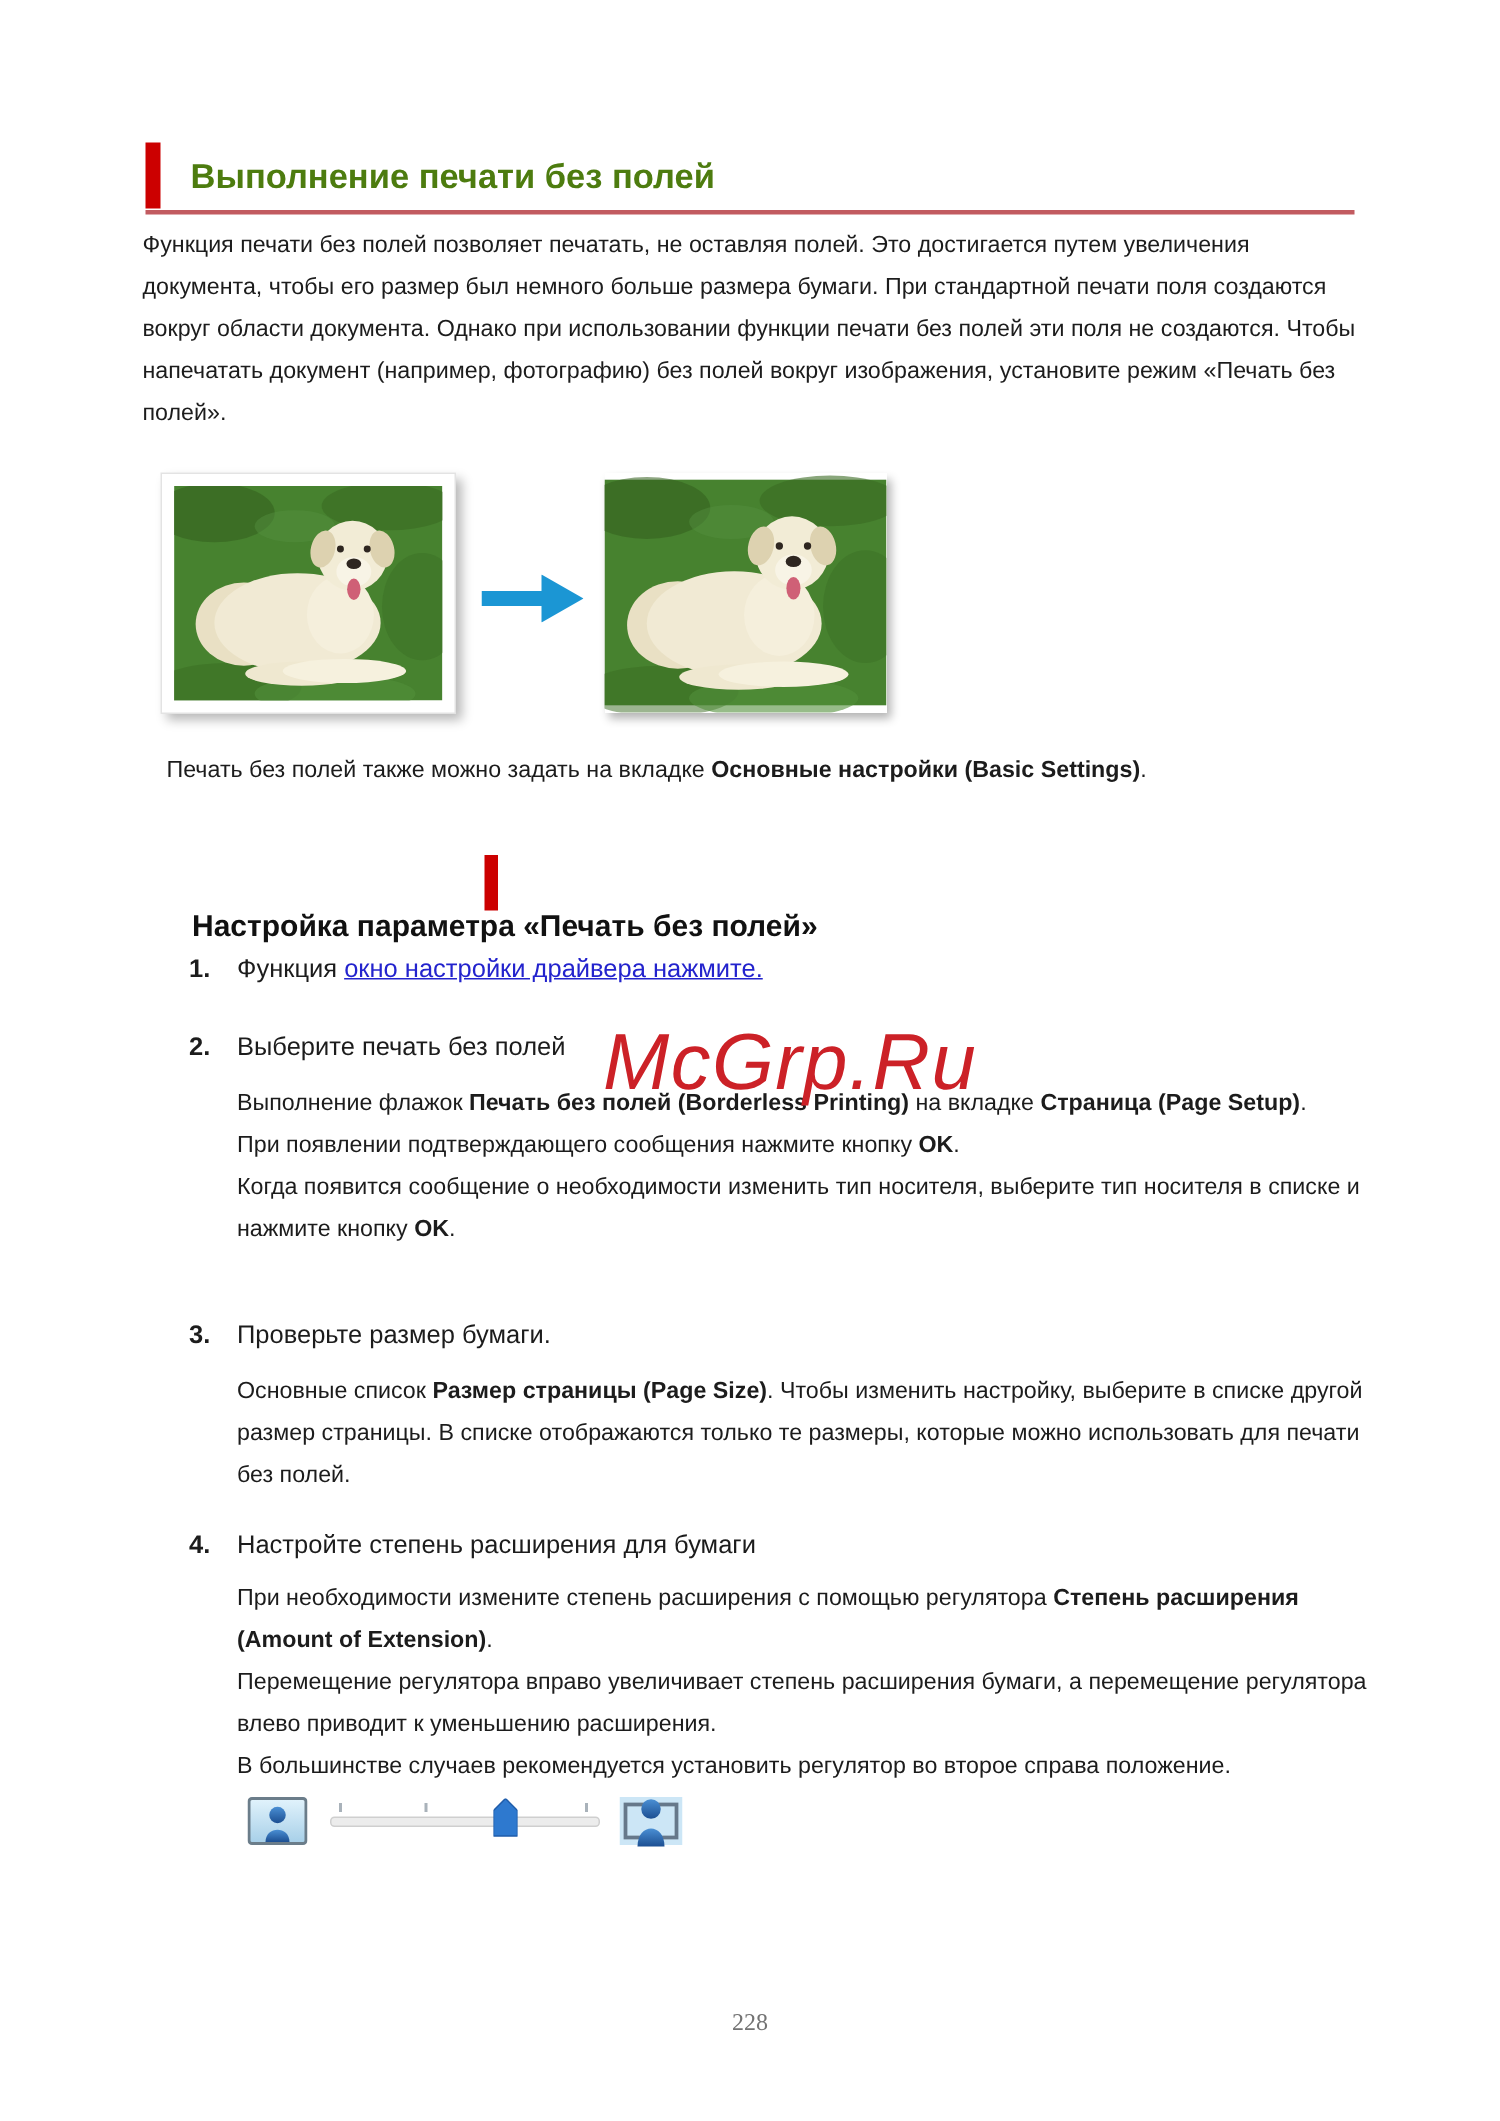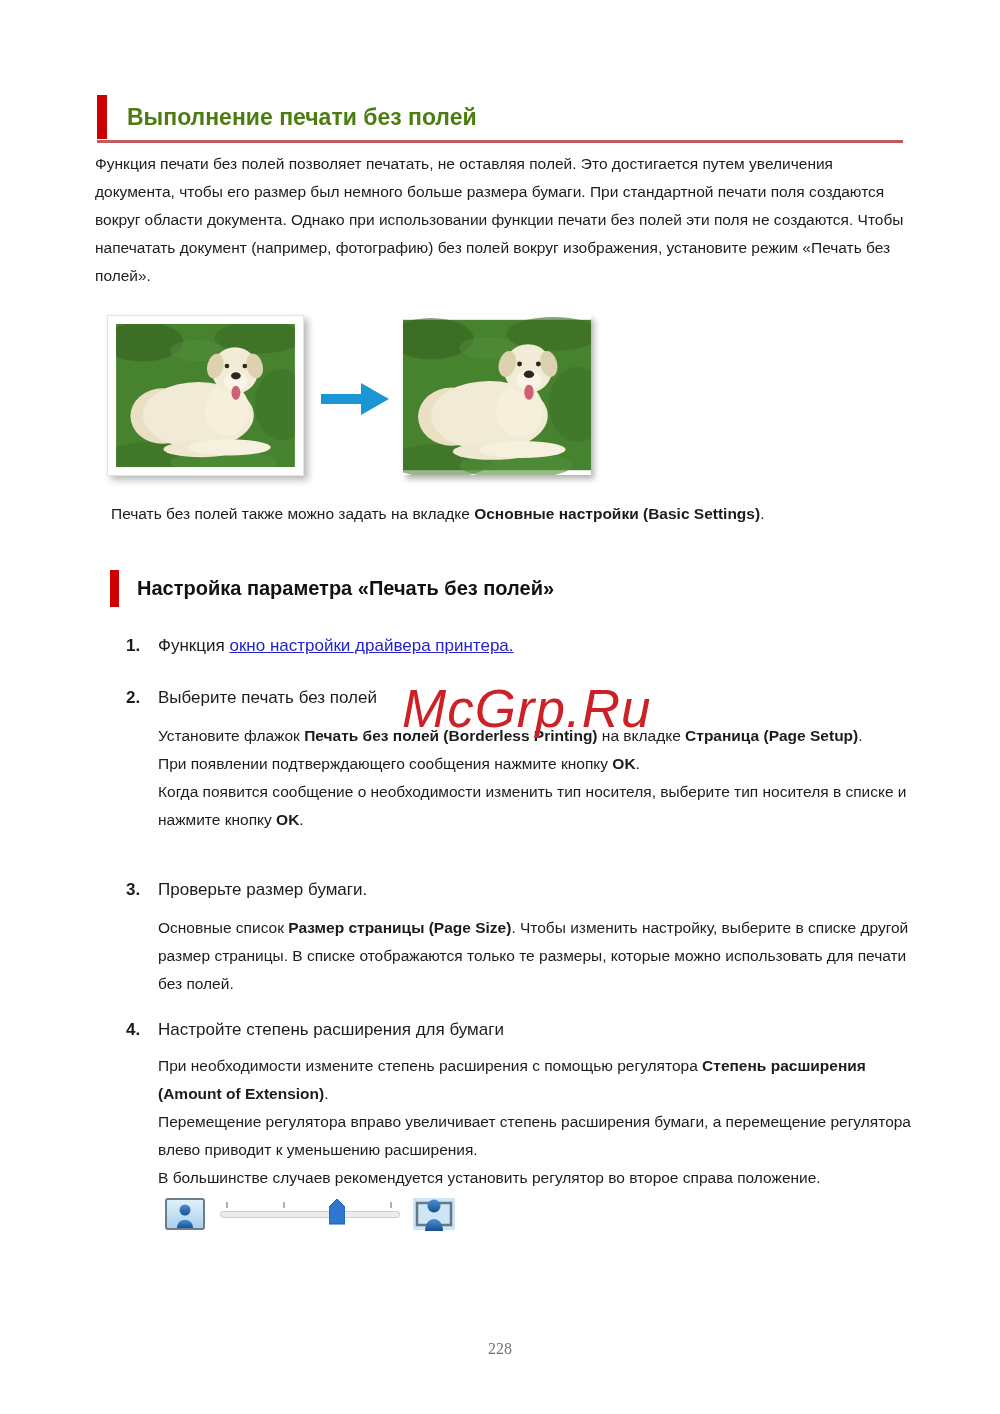--- a/index.html
+++ b/index.html
@@ -20,21 +20,21 @@
   .fig-bordered{background:#ffffff;border:1px solid #e3e3e3;padding:8px;
                 box-shadow:4px 4px 7px rgba(0,0,0,0.28);}
   .fig-bordered svg{display:block;}
   .arrow-wrap{margin:68px 14px 0 17px;}
   .fig-borderless{box-shadow:3px 4px 6px rgba(0,0,0,0.30);line-height:0;}
   
   .note{position:absolute;left:95px;top:484px;width:818px;margin:16px;
         font-size:15.5px;line-height:28px;}
   .b{font-weight:bold;}
   
-  .section-head{position:absolute;left:110px;top:570px;display:flex;align-items:center;}
+  .section-head{position:absolute;left:110px;top:570px;display:flex;align-items:center;flex-direction:column;}
   .accent-bar-sm{width:9px;height:37px;background:#cc0000;flex:0 0 auto;}
   h2.section-title{margin:0 0 0 18px;font-size:20px;font-weight:bold;color:#111;}
   
   .step-head{position:absolute;left:126px;display:flex;font-size:17px;line-height:24px;}
   .step-num{font-weight:bold;width:32px;flex:0 0 auto;}
   .step-body{position:absolute;left:158px;margin:0;font-size:15.5px;line-height:28px;}
   .step-body p{margin:0;}
   a.doc-link{color:#2323cd;text-decoration:underline;cursor:pointer;}
   
   .watermark{position:absolute;left:402px;top:678px;font-size:53px;font-style:italic;
@@ -120,29 +120,29 @@
 
   <p class="note"><span>Печать без полей также можно задать на вкладке </span><span class="b">Основные настройки (Basic Settings)</span><span>.</span></p>
 
   <div class="section-head">
     <span class="accent-bar-sm"></span>
     <h2 class="section-title">Настройка параметра «Печать без полей»</h2>
   </div>
 
   <div class="step-head" style="top:634px;">
     <span class="step-num">1.</span>
-    <span><span>Функция </span><a class="doc-link">окно настройки драйвера принтера.</a></span>
+    <span><span>Функция </span><a class="doc-link">окно настройки драйвера нажмите.</a></span>
   </div>
 
   <div class="step-head" style="top:686px;">
     <span class="step-num">2.</span>
     <span>Выберите печать без полей</span>
   </div>
   <div class="step-body" style="top:722px;width:752px;">
-    <p><span>Установите флажок </span><span class="b">Печать без полей (Borderless Printing)</span><span> на вкладке </span><span class="b">Страница (Page Setup)</span><span>.</span></p>
+    <p><span>Выполнение флажок </span><span class="b">Печать без полей (Borderless Printing)</span><span> на вкладке </span><span class="b">Страница (Page Setup)</span><span>.</span></p>
     <p><span>При появлении подтверждающего сообщения нажмите кнопку </span><span class="b">OK</span><span>.</span></p>
     <p><span>Когда появится сообщение о необходимости изменить тип носителя, выберите тип носителя в списке и нажмите кнопку </span><span class="b">OK</span><span>.</span></p>
   </div>
 
   <div class="step-head" style="top:878px;">
     <span class="step-num">3.</span>
     <span>Проверьте размер бумаги.</span>
   </div>
   <div class="step-body" style="top:914px;width:752px;">
     <p><span>Основные список </span><span class="b">Размер страницы (Page Size)</span><span>. Чтобы изменить настройку, выберите в списке другой размер страницы. В списке отображаются только те размеры, которые можно использовать для печати без полей.</span></p>

